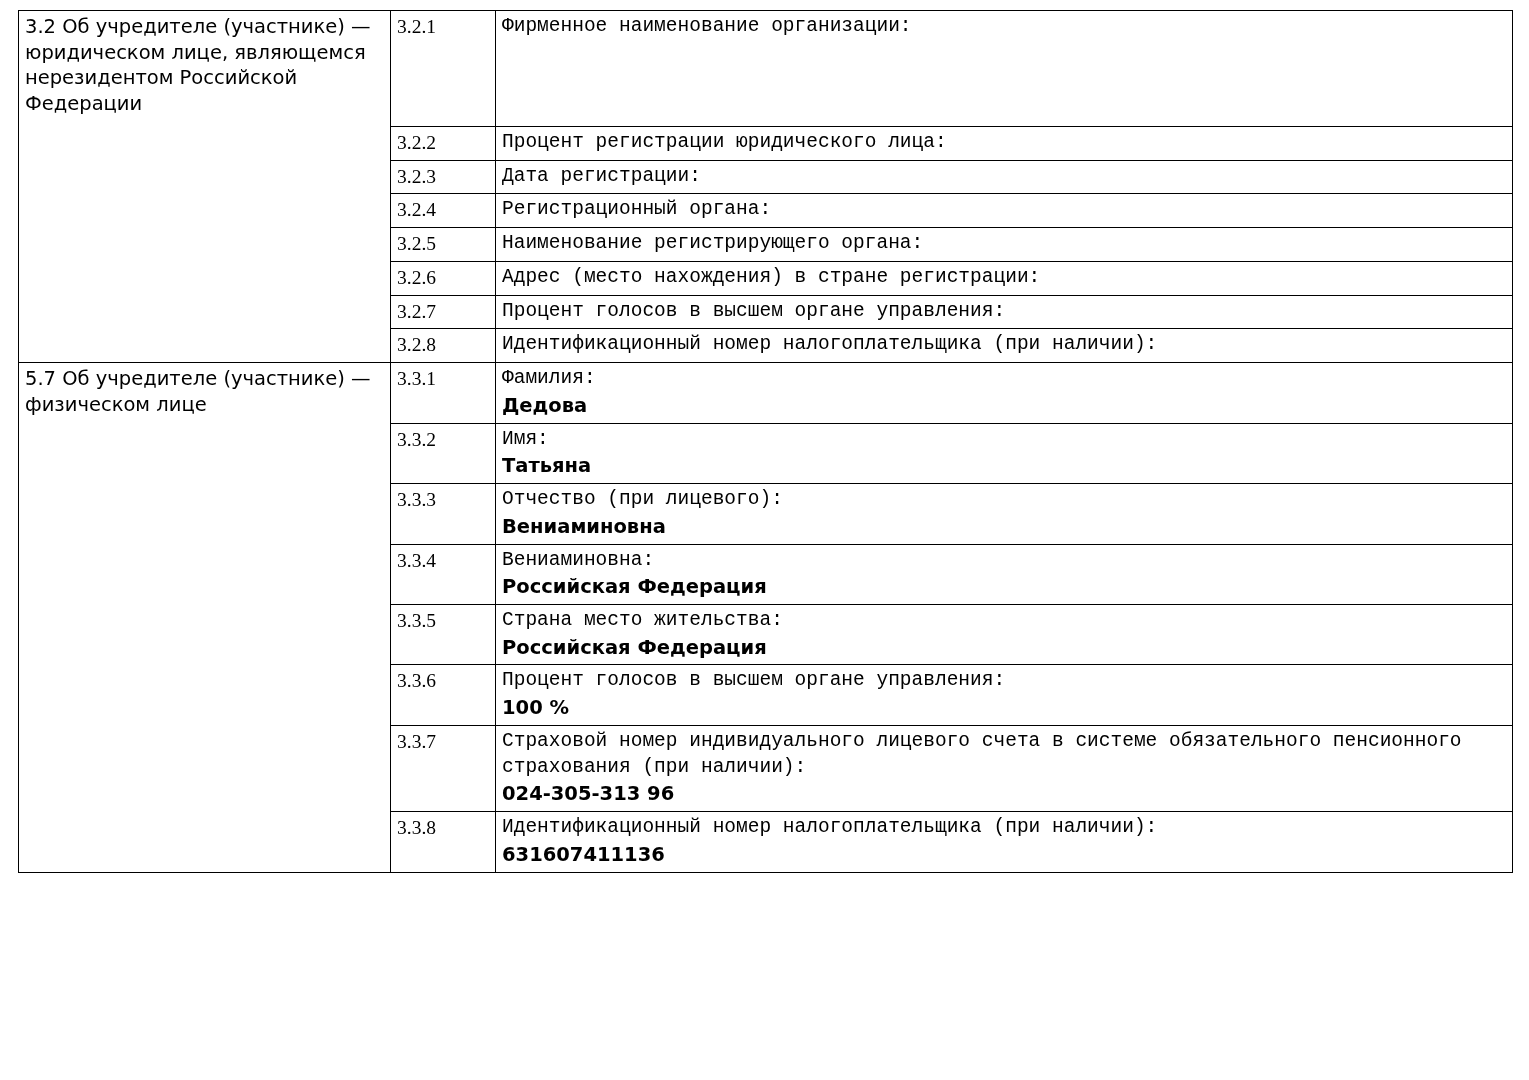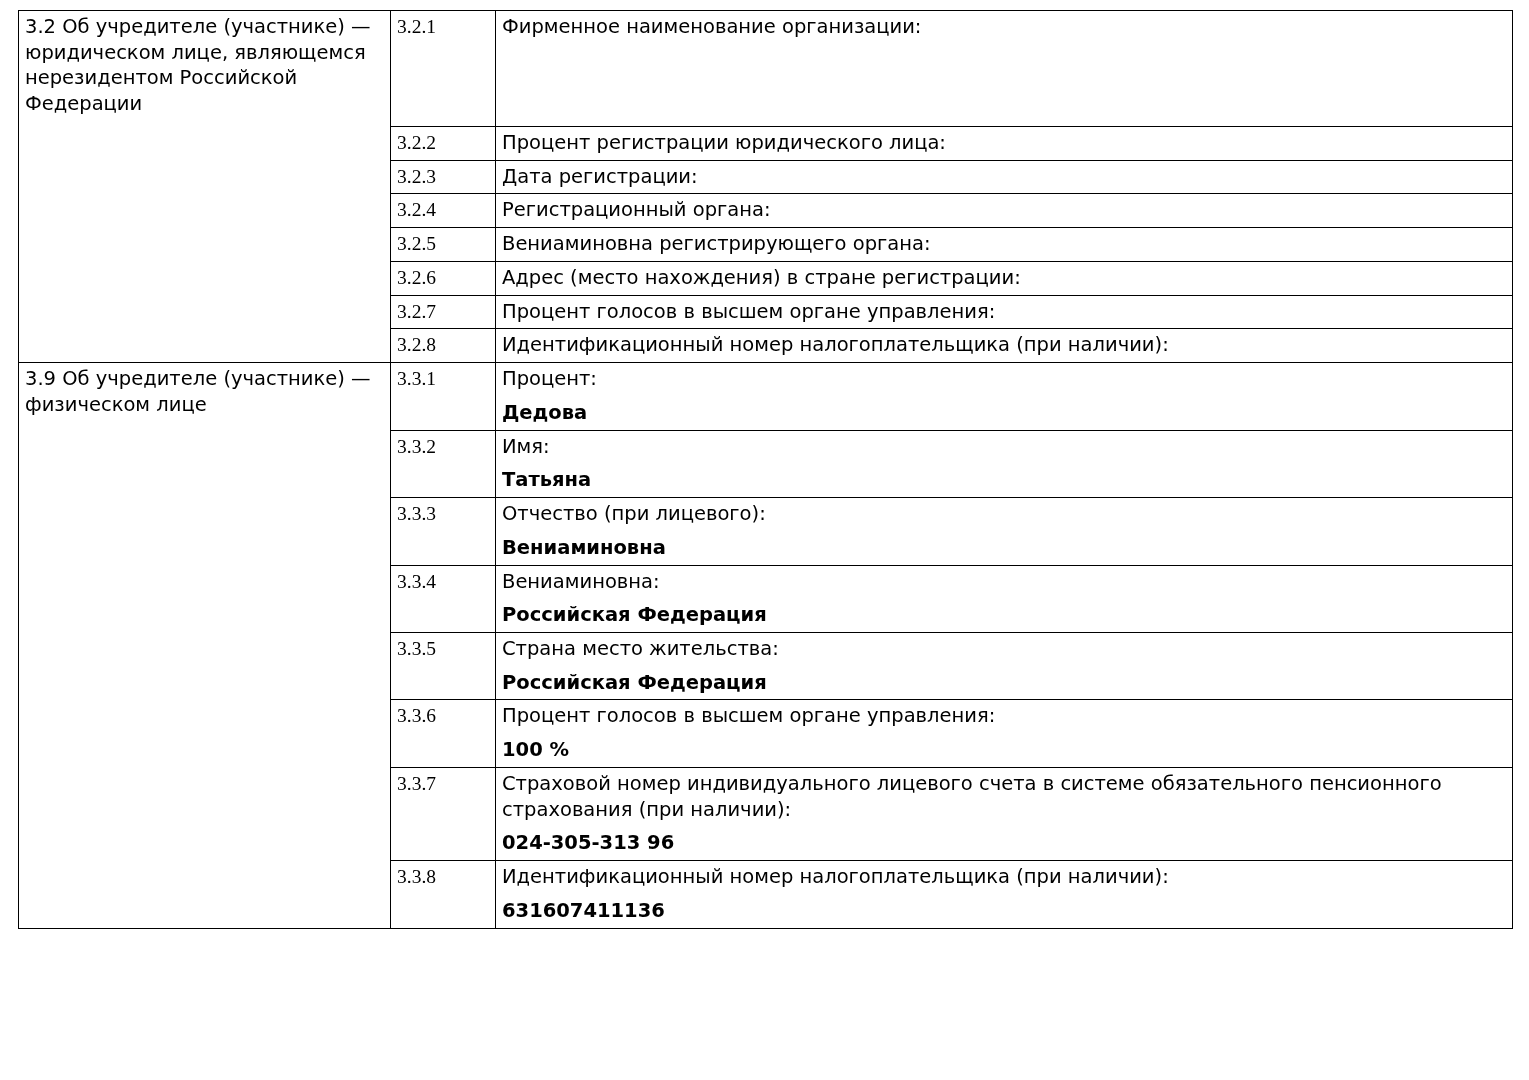--- a/index.html
+++ b/index.html
@@ -51,25 +51,26 @@
     white-space: nowrap;
     font-family: Liberation Serif, serif;
   }
   td.content-cell {
     vertical-align: top;
   }
 
   .label-line {
     display: block;
     white-space: normal;
+    font-family: Liberation Mono, monospace;
   }
   .value-line {
     display: block;
     font-weight: bold;
-    margin-top: 8px;
+    margin-top: 1px;
   }
 
   .section-title {
     display: block;
   }
 </style>
 </head>
 <body>
 
 <div class="page">
@@ -105,21 +106,21 @@
       </tr>
       <tr>
         <td class="number-cell">3.2.4</td>
         <td class="content-cell">
           <span class="label-line">Регистрационный органа:</span>
         </td>
       </tr>
       <tr>
         <td class="number-cell">3.2.5</td>
         <td class="content-cell">
-          <span class="label-line">Вениаминовна регистрирующего органа:</span>
+          <span class="label-line">Наименование регистрирующего органа:</span>
         </td>
       </tr>
       <tr>
         <td class="number-cell">3.2.6</td>
         <td class="content-cell">
           <span class="label-line">Адрес (место нахождения) в стране регистрации:</span>
         </td>
       </tr>
       <tr>
         <td class="number-cell">3.2.7</td>
@@ -129,25 +130,25 @@
       </tr>
       <tr>
         <td class="number-cell">3.2.8</td>
         <td class="content-cell">
           <span class="label-line">Идентификационный номер налогоплательщика (при наличии):</span>
         </td>
       </tr>
 
       <tr>
         <td class="section-cell" rowspan="8">
-          <span class="section-title">3.9 Об учредителе (участнике) — физическом лице</span>
+          <span class="section-title">5.7 Об учредителе (участнике) — физическом лице</span>
         </td>
         <td class="number-cell">3.3.1</td>
         <td class="content-cell">
-          <span class="label-line">Процент:</span>
+          <span class="label-line">Фамилия:</span>
           <span class="value-line">Дедова</span>
         </td>
       </tr>
       <tr>
         <td class="number-cell">3.3.2</td>
         <td class="content-cell">
           <span class="label-line">Имя:</span>
           <span class="value-line">Татьяна</span>
         </td>
       </tr>

